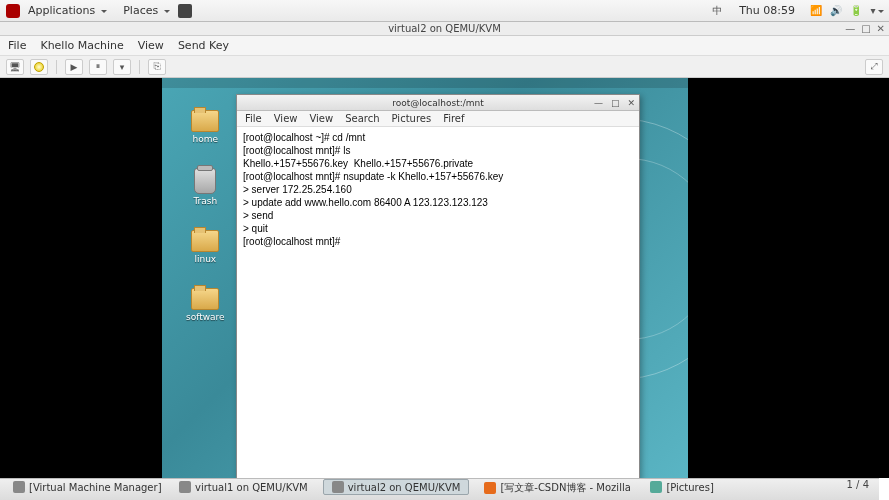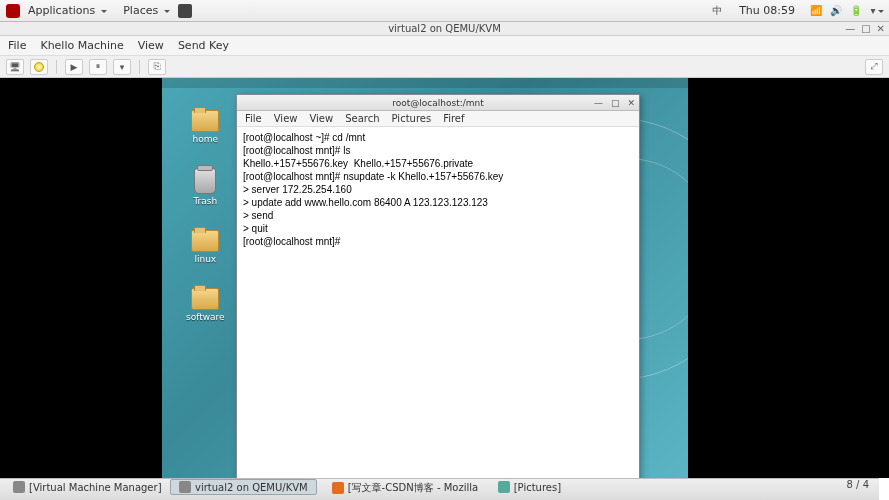--- a/index.html
+++ b/index.html
@@ -165,26 +165,30 @@
     </div>
 
   </div>
 </div>
 
 <div class="bottom-bar">
   <div class="task">
       <span class="ticon"></span>
       <span>[Virtual Machine Manager]</span>
     </div>
+  <div class="task">
+      <span class="ticon"></span>
+      <span>virtual1 on QEMU/KVM</span>
+    </div>
   <div class="task active">
       <span class="ticon"></span>
       <span>virtual2 on QEMU/KVM</span>
     </div>
   <div class="task ff">
       <span class="ticon"></span>
       <span>[写文章-CSDN博客 - Mozilla Firef...</span>
     </div>
   <div class="task pic">
       <span class="ticon"></span>
       <span>[Pictures]</span>
     </div>
-  <div class="pager">8 / 4</div>
+  <div class="pager">1 / 4</div>
 </div>
 
 </body></html>

